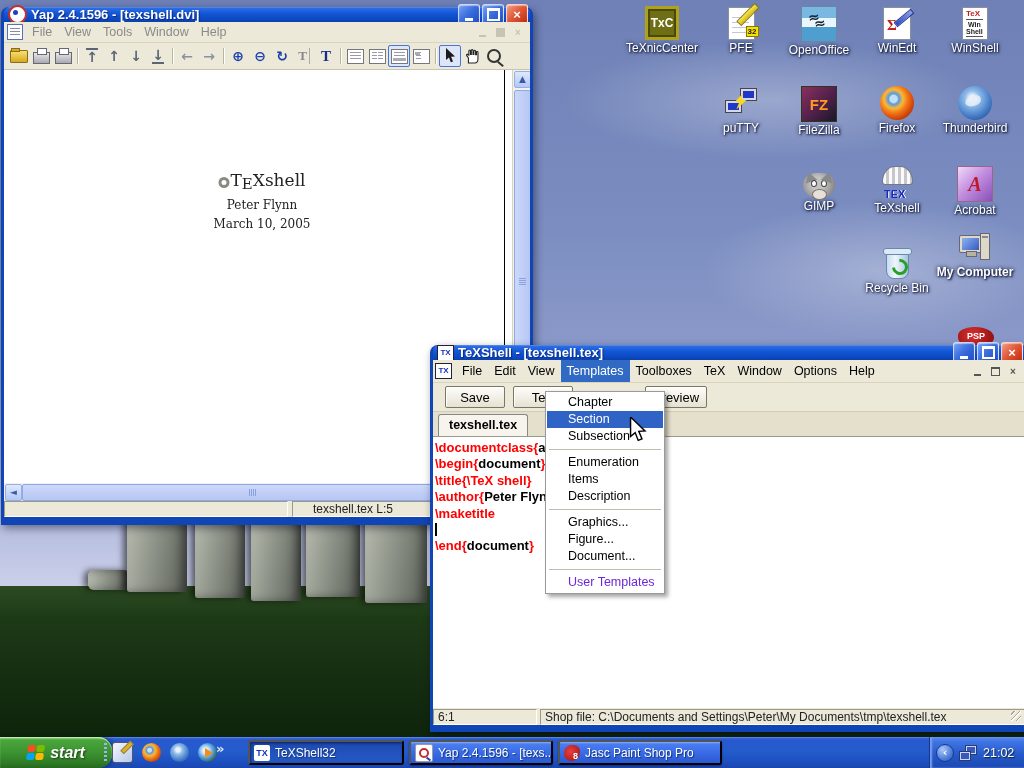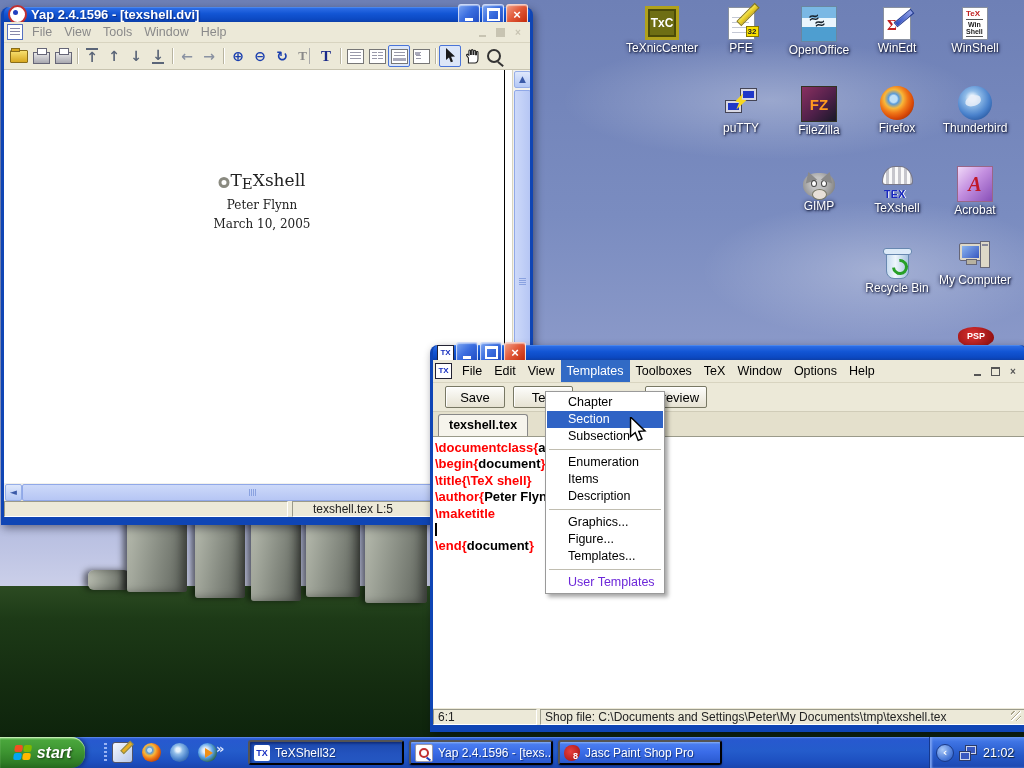--- a/index.html
+++ b/index.html
@@ -194,21 +194,21 @@
        border:1px solid #9a9a9a;box-shadow:3px 3px 4px rgba(0,0,0,.35);padding:2px 1px;}
   .mitem{height:17px;font:12.5px/17px "Liberation Sans",sans-serif;color:#000;padding-left:21px;white-space:nowrap;}
   .mitem.selected{background:#2f63c5;color:#fff;}
   .mitem.disabled{color:#6d28d9;}
   .msep{height:9px;position:relative;}
   .msep::before{content:"";position:absolute;left:2px;right:2px;top:4px;height:1px;background:#c0bdb0;}
   #cursor{position:absolute;left:629px;top:417px;z-index:6;}
   
   #taskbar{position:absolute;left:0;top:737px;width:1024px;height:31px;z-index:10;
        background:linear-gradient(180deg,#6f97f2 0%,#3263d8 4%,#2759cf 10%,#245ccb 45%,#1d4fc0 80%,#1a45ae 100%);}
-  #startbtn{position:absolute;left:0;top:0;width:85px;height:31px;border-radius:0 14px 14px 0;
+  #startbtn{position:absolute;left:0;top:0;width:112px;height:31px;border-radius:0 14px 14px 0;
        background:linear-gradient(180deg,#9adb8a 0%,#4aa63c 10%,#3d9431 48%,#2f7d26 82%,#25691e 100%);
        box-shadow:inset 0 1px 1px #c8f0b8, 2px 0 4px rgba(0,0,10,.4);
        display:flex;align-items:center;justify-content:center;}
   #startbtn .stxt{color:#fff;font:italic bold 16px "Liberation Sans",sans-serif;margin-left:5px;
        text-shadow:1px 1px 2px #1c3d14;}
   .flag{width:18px;height:16px;transform:skewX(-8deg);display:grid;grid-template-columns:8px 8px;
        grid-template-rows:7px 7px;gap:1px;}
   .flag i{border-radius:2px;}
   .flag i:nth-child(1){background:#f25022;} .flag i:nth-child(2){background:#7fba00;}
   .flag i:nth-child(3){background:#05a6f0;} .flag i:nth-child(4){background:#ffb900;}
@@ -333,21 +333,21 @@
         <div class="ic ic-acrobat"></div>
         <div class="lbl">Acrobat</div>
       </div>
       <div class="dicon" style="left: 858px; top: 246px;">
         <div class="ic ic-recyclebin">
           <i class="bin"></i>
           <i class="rr"></i>
         </div>
         <div class="lbl">Recycle Bin</div>
       </div>
-      <div class="dicon" style="left: 936px; top: 238px;">
+      <div class="dicon" style="left: 936px; top: 230px; font-weight: bold;">
         <div class="ic ic-mycomputer">
           <i class="mon"></i>
           <i class="twr"></i>
         </div>
         <div class="lbl">My Computer</div>
       </div>
     </div>
   <div id="psp-chip">PSP</div>
 
   <div class="win yap">
@@ -475,20 +475,21 @@
     </div>
     <div class="statusbar">
       <span class="scell c1"></span>
       <span class="scell c2">texshell.tex L:5</span>
     </div>
   </div>
 
   <div class="win ts">
     <div class="titlebar">
       <span class="ts-childicon" style="margin:0;"></span>
+      <span class="ttext">TeXShell - [texshell.tex]</span>
       <span class="wbtn">
           <i class="g-min"></i>
         </span>
       <span class="wbtn">
           <i class="g-max"></i>
         </span>
       <span class="wbtn close">
           <span class="g-x">×</span>
         </span>
     </div>
@@ -543,21 +544,21 @@
       <div class="mitem">Chapter</div>
       <div class="mitem selected">Section</div>
       <div class="mitem">Subsection</div>
       <div class="msep"></div>
       <div class="mitem">Enumeration</div>
       <div class="mitem">Items</div>
       <div class="mitem">Description</div>
       <div class="msep"></div>
       <div class="mitem">Graphics...</div>
       <div class="mitem">Figure...</div>
-      <div class="mitem">Templates...</div>
+      <div class="mitem">Document...</div>
       <div class="msep"></div>
       <div class="mitem disabled">User Templates</div>
     </div>
 
   <div id="cursor">
     <svg width="19" height="26" viewBox="0 0 13 18">
       <path d="M1 0 L1 13.5 L4.2 10.8 L6.3 16.2 L8.9 15.1 L6.7 9.9 L11 9.6 Z" fill="#fff" stroke="#000" stroke-width="1"></path>
     </svg>
   </div>
 

